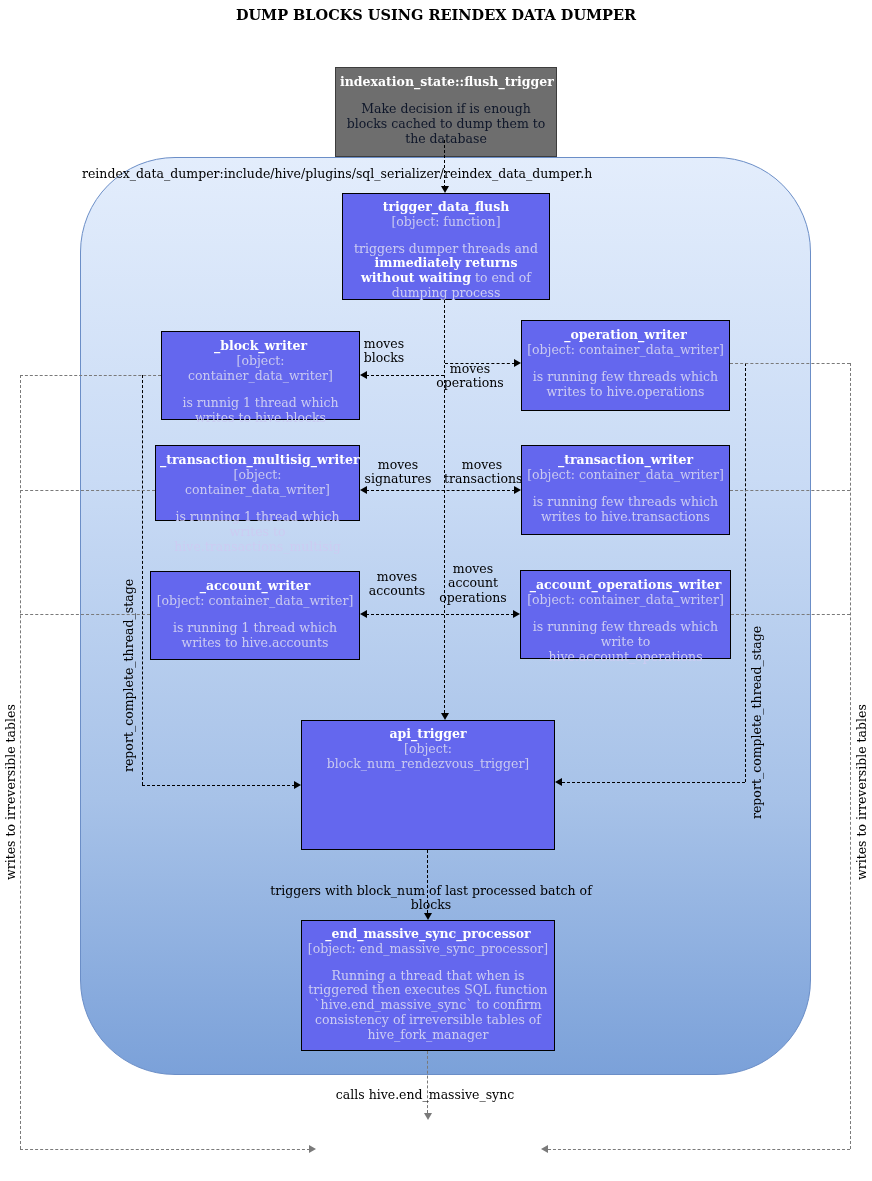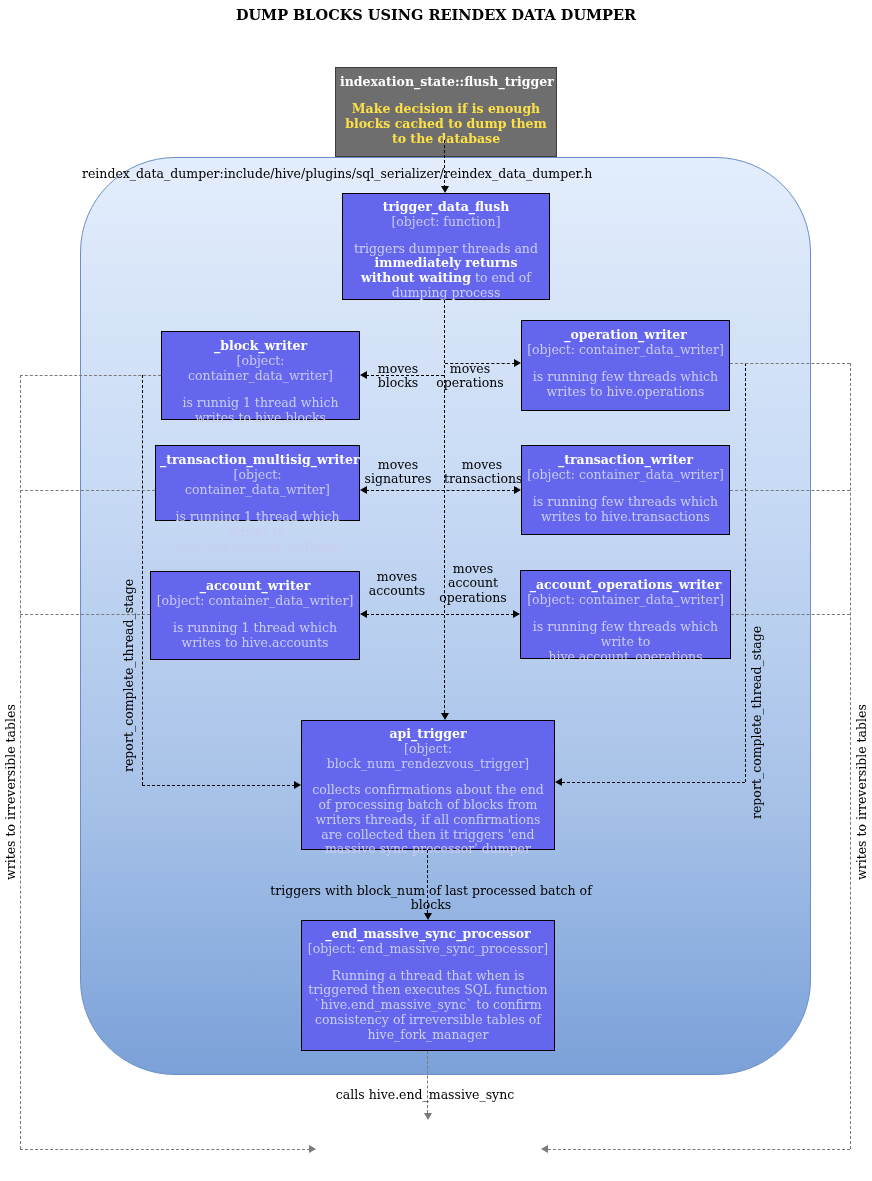--- a/index.html
+++ b/index.html
@@ -11,21 +11,21 @@
            background:linear-gradient(to bottom,#e3edfc 0%,#c9dbf5 35%,#a7c2e8 70%,#7ba1d9 100%);}
   #cluster-label{left:82px;top:166px;font-size:12.5px;color:#000;white-space:nowrap;}
   .node{background:#6467ee;border:1px solid #000;color:#ccccf2;text-align:center;
         font-size:12.5px;line-height:1.2;padding:6px 4px;box-sizing:border-box;}
   .node .t{color:#ffffff;font-weight:bold;}
   .node .s{color:#c9c9f0;}
   .node .b{margin-top:12px;}
   .node .b b{color:#ffffff;}
   .graybox{background:#6e6e6e;border:1px solid #3d3d3d;color:#ffffff;}
   .graybox .s{color:#ffffff;}
-  .graybox .b{color:#fde047;font-weight:bold;}
+  .graybox .b{color:#0f172a;}
   .hl{border-top:1px dashed #000;height:0;}
   .vl{border-left:1px dashed #000;width:0;}
   .gline{border-color:#7a7a7a;}
   .ah{width:0;height:0;}
   .ah.r{border-top:4px solid transparent;border-bottom:4px solid transparent;border-left:7px solid #000;}
   .ah.l{border-top:4px solid transparent;border-bottom:4px solid transparent;border-right:7px solid #000;}
   .ah.d{border-left:4px solid transparent;border-right:4px solid transparent;border-top:7px solid #000;}
   .ah.r.g{border-left-color:#7a7a7a;}
   .ah.l.g{border-right-color:#7a7a7a;}
   .ah.d.g{border-top-color:#7a7a7a;}
@@ -83,39 +83,38 @@
   </div>
   <div class="abs node" style="left:520px;top:570px;width:211px;height:89px;">
     <div class="t">_account_operations_writer</div>
     <div class="s">[object: container_data_writer]</div>
     <div class="b">is running few threads which write to hive.account_operations</div>
   </div>
 
   <div class="abs node" style="left:301px;top:720px;width:254px;height:130px;line-height:1.18;">
     <div class="t">api_trigger</div>
     <div class="s">[object: block_num_rendezvous_trigger]</div>
-    <div class="b">collects confirmations about the end of processing batch of blocks from writers threads, if all confirmations are collected then it triggers 'end massive sync processor' dumper</div>
   </div>
 
   <div class="abs node" style="left:301px;top:920px;width:254px;height:131px;line-height:1.18;">
     <div class="t">_end_massive_sync_processor</div>
     <div class="s">[object: end_massive_sync_processor]</div>
     <div class="b">Running a thread that when is triggered then executes SQL function `hive.end_massive_sync` to confirm consistency of irreversible tables of hive_fork_manager</div>
   </div>
 
 
   <div class="abs vl" style="left:444px;top:140px;height:48px;"></div>
   <div class="abs ah d" style="left:441px;top:186px;"></div>
 
   <div class="abs vl" style="left:444px;top:300px;height:413px;"></div>
   <div class="abs ah d" style="left:441px;top:713px;"></div>
 
   <div class="abs hl" style="left:366px;top:375px;width:78px;"></div>
   <div class="abs ah l" style="left:360px;top:371px;"></div>
-  <div class="abs elab" style="left:370px;top:337px;width:56px;margin-top:25px;">moves blocks</div>
+  <div class="abs elab" style="left:356px;top:337px;width:56px;">moves blocks</div>
 
   <div class="abs hl" style="left:445px;top:363px;width:70px;"></div>
   <div class="abs ah r" style="left:514px;top:359px;"></div>
   <div class="abs elab" style="left:430px;top:328px;width:80px;margin-top:34px;">moves operations</div>
 
   <div class="abs hl" style="left:366px;top:490px;width:149px;"></div>
   <div class="abs ah l" style="left:360px;top:486px;"></div>
   <div class="abs ah r" style="left:514px;top:486px;"></div>
   <div class="abs elab" style="left:361px;top:458px;width:74px;">moves signatures</div>
   <div class="abs elab" style="left:444px;top:458px;width:76px;">moves transactions</div>

